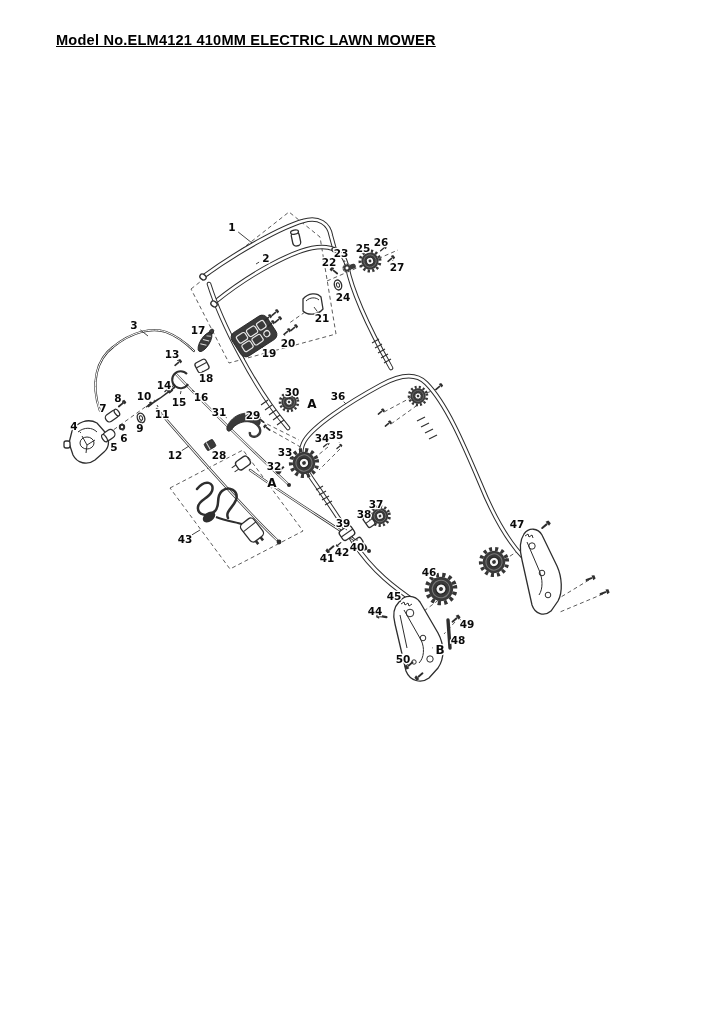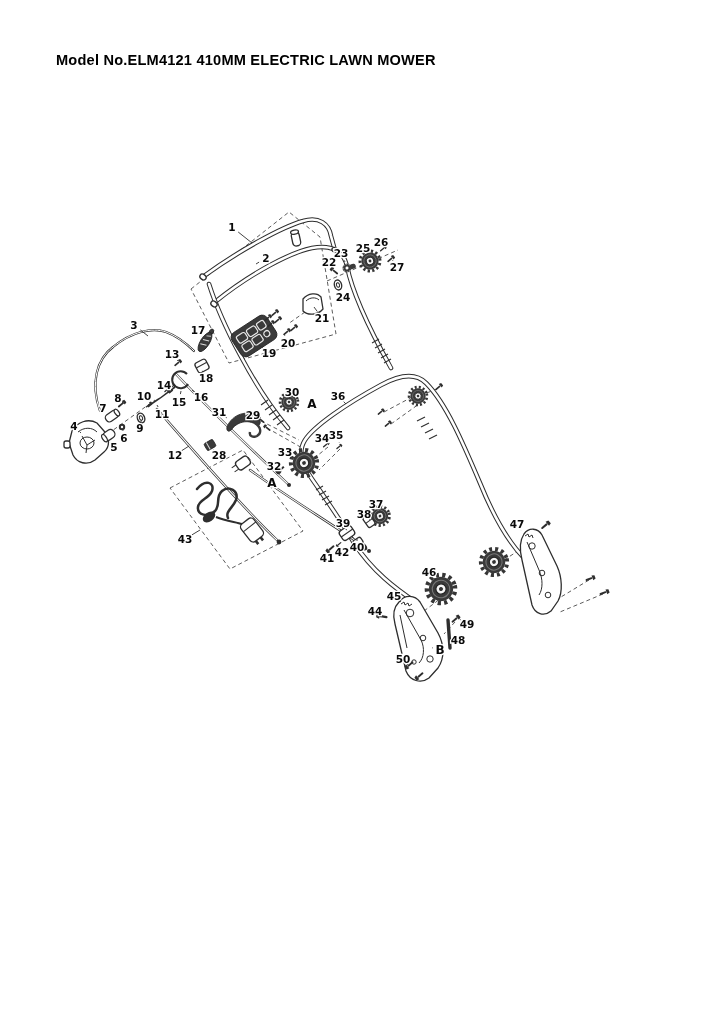--- a/index.html
+++ b/index.html
@@ -1,20 +1,20 @@
 <!DOCTYPE html>
 <html style="--bg: #ffffff; --line: #2e2e2e; --text: #000000;"><head>
 <meta charset="utf-8">
 <style>
   :root{ --bg:#ffffff; --line:#2e2e2e; --text:#000000; }
   html,body{margin:0;padding:0;}
   body{width:724px;height:1024px;background:var(--bg);position:relative;overflow:hidden;
        font-family:"Liberation Sans",sans-serif;}
-  .title{position:absolute;left:56px;top:52px;font-size:14.6px;font-weight:700;
-         letter-spacing:.2px;color:var(--text);white-space:nowrap;}
+  .title{position:absolute;left:56px;top:32px;font-size:14.6px;font-weight:700;
+         letter-spacing:.2px;color:var(--text);white-space:nowrap;text-decoration:underline;}
   svg{position:absolute;left:0;top:0;}
   .tube{fill:none;stroke:var(--line);stroke-width:4.6;stroke-linecap:round;}
   .tcore{fill:none;stroke:#fff;stroke-width:2.6;stroke-linecap:round;}
   .thin{fill:none;stroke:var(--line);stroke-width:2.4;stroke-linecap:round;}
   .thincore{fill:none;stroke:#fff;stroke-width:1.1;stroke-linecap:round;}
   .wire{fill:none;stroke:var(--line);stroke-width:2.2;stroke-linecap:round;}
   .wirecore{fill:none;stroke:#fff;stroke-width:1px;stroke-linecap:round;}
   .cord{fill:none;stroke:var(--line);stroke-width:2.5;stroke-linecap:round;}
   .dash{fill:none;stroke:#4a4a4a;stroke-width:0.9;stroke-dasharray:4 3;}
   .hatch line{stroke:var(--line);stroke-width:1.1;}

